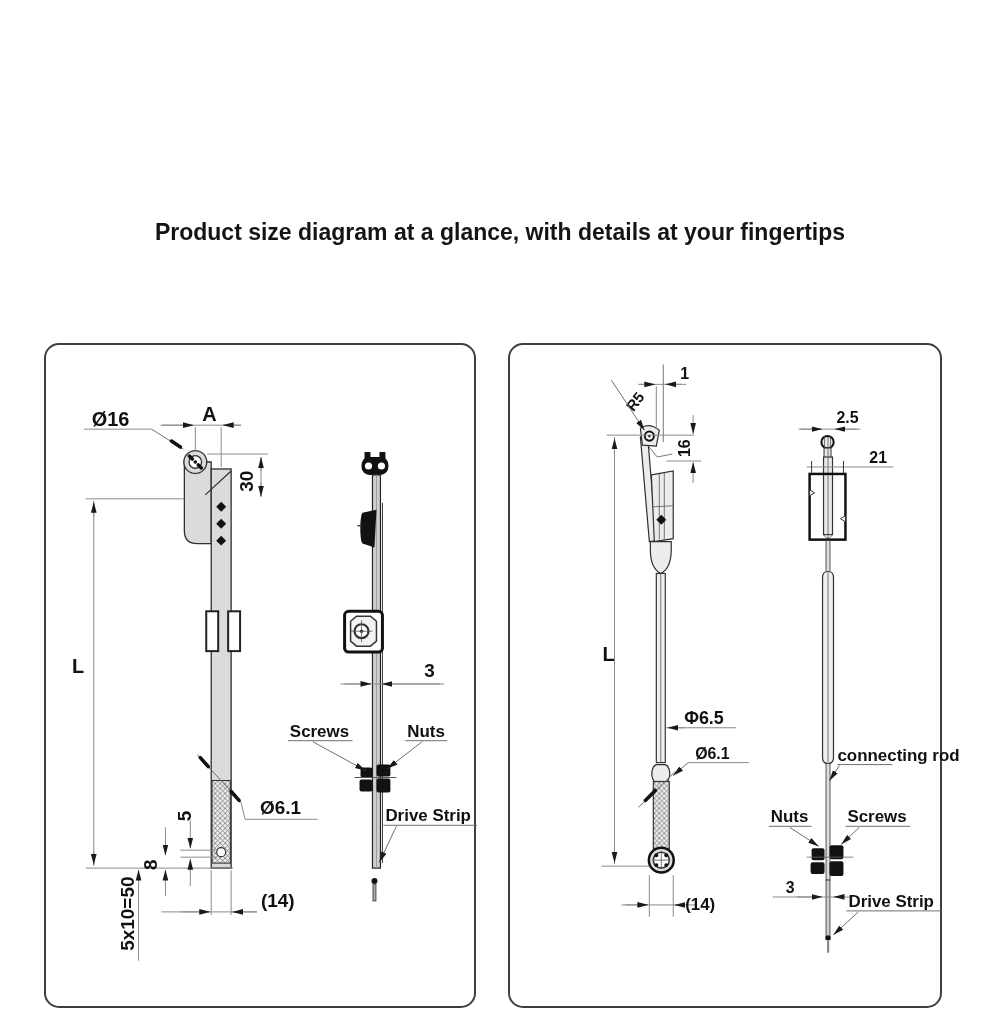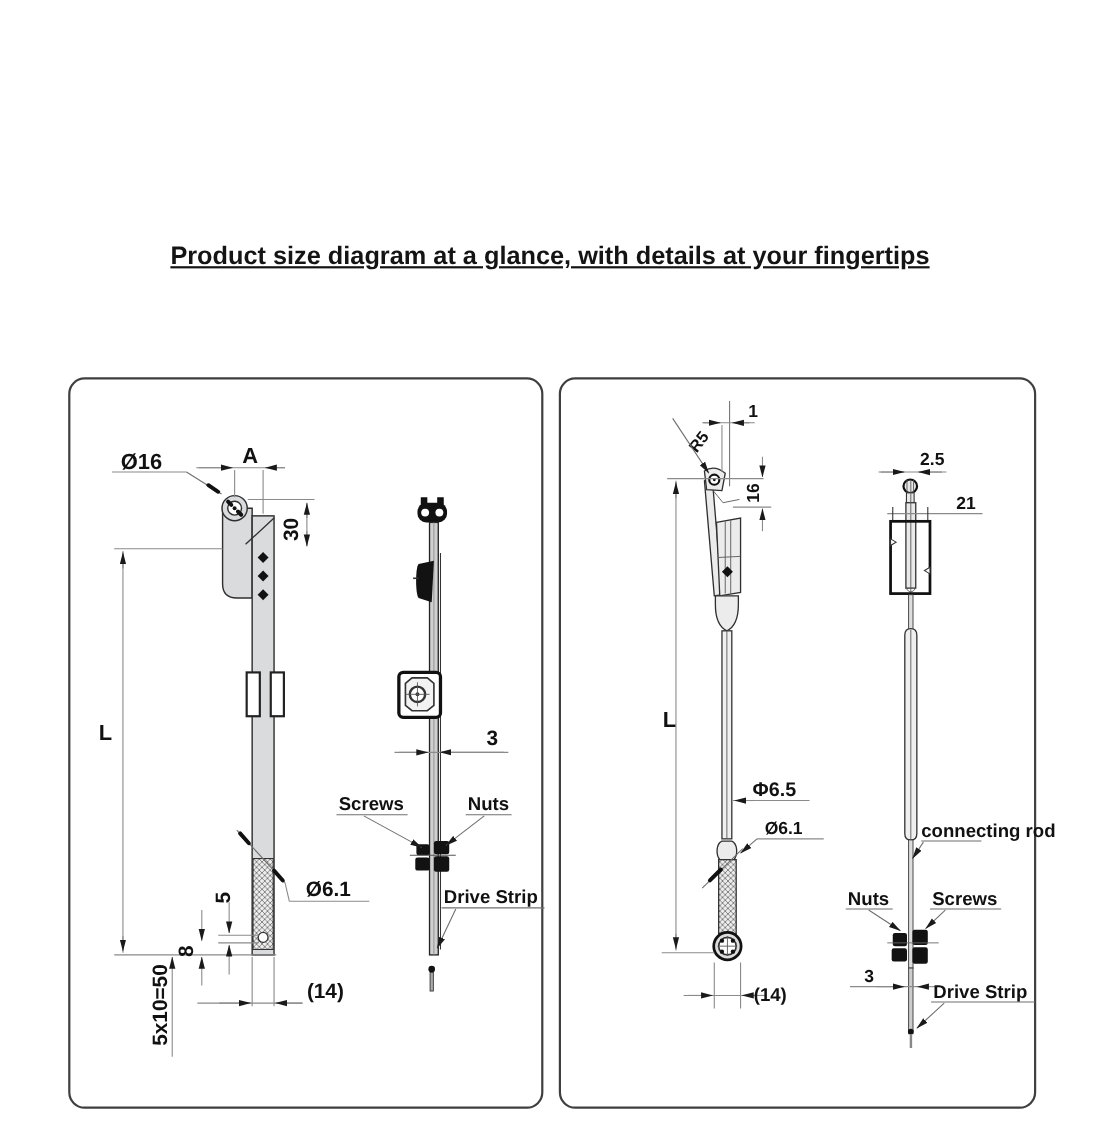--- a/index.html
+++ b/index.html
@@ -1,22 +1,22 @@
 <!DOCTYPE html>
 <html><head>
 <meta charset="utf-8">
 <style>
   html,body{margin:0;padding:0;background:#ffffff;}
   .stage{position:relative;width:1000px;height:1020px;background:#ffffff;overflow:hidden;
          font-family:"Liberation Sans",sans-serif;}
   .title{position:absolute;left:0;top:219px;width:1000px;text-align:center;
-         font-size:23px;font-weight:bold;color:#141414;letter-spacing:0;text-decoration:underline;}
+         font-size:23px;font-weight:bold;color:#141414;letter-spacing:0;}
   .panel{position:absolute;top:343px;height:661px;border:2px solid #3f3f3f;border-radius:15px;
          background:#ffffff;}
-  .panel-left{left:62px;width:428px;}
+  .panel-left{left:44px;width:428px;}
   .panel-right{left:508px;width:430px;}
   .panel svg{position:absolute;left:0;top:0;overflow:visible;}
   text{font-family:"Liberation Sans",sans-serif;font-weight:bold;fill:#111111;}
   .t20{font-size:20px}.t19{font-size:19px}.t18{font-size:18px}.t17{font-size:17px}
   .t16{font-size:16px}.t15{font-size:15px}
   .dl{stroke:#8a8a8a;stroke-width:1;fill:none}           
   .ld{stroke:#6f6f6f;stroke-width:1;fill:none}           
   .ol{stroke:#2f2f2f;stroke-width:1.3;fill:#d9dbdc}      
   .ol2{stroke:#2f2f2f;stroke-width:1.2;fill:#ececec}
   .ow{stroke:#222222;stroke-width:2;fill:#ffffff}

